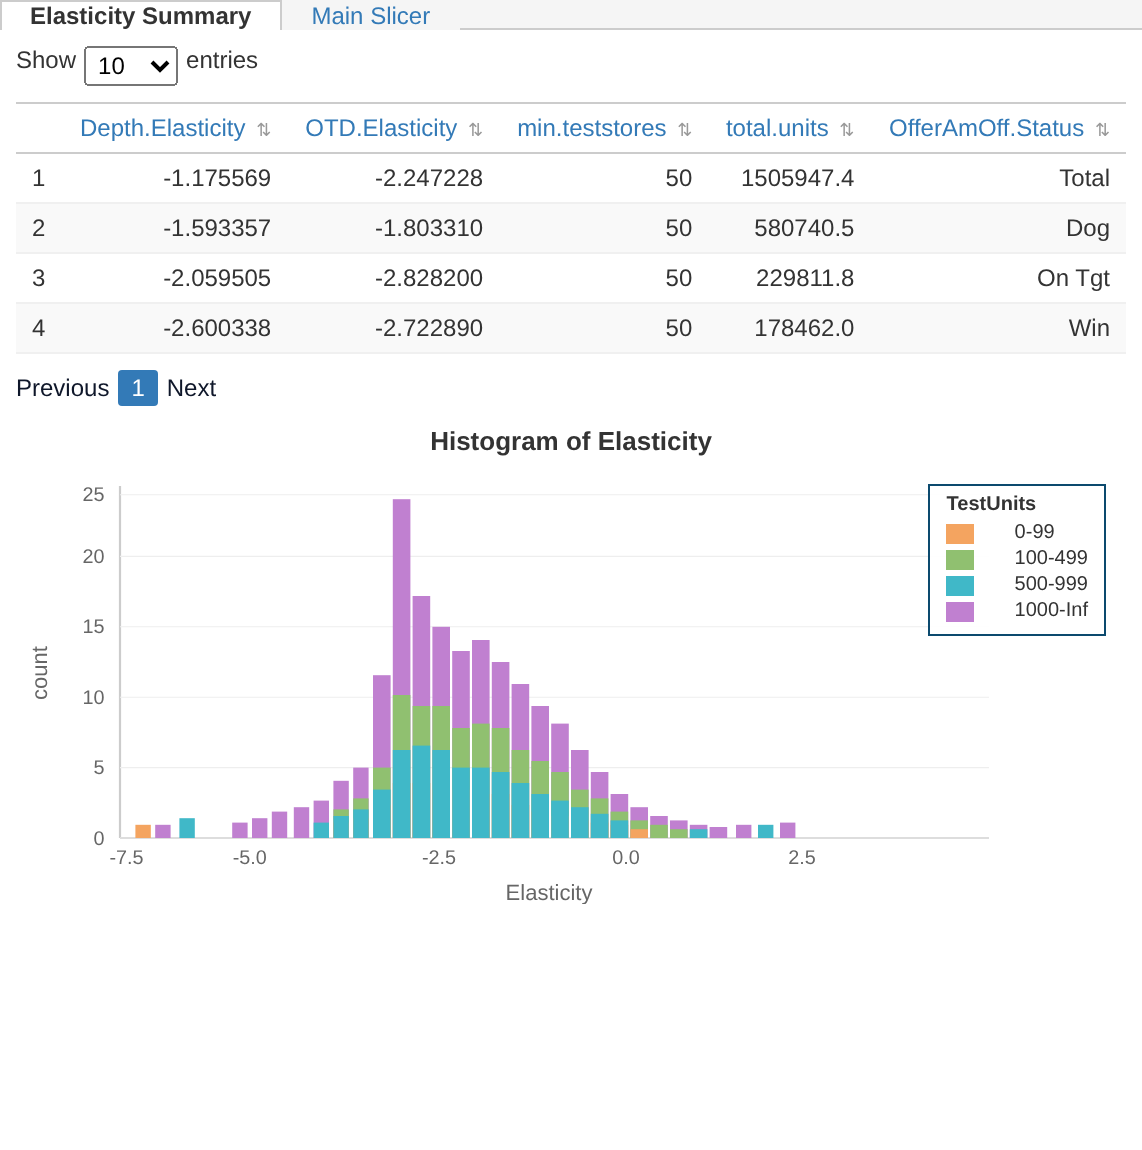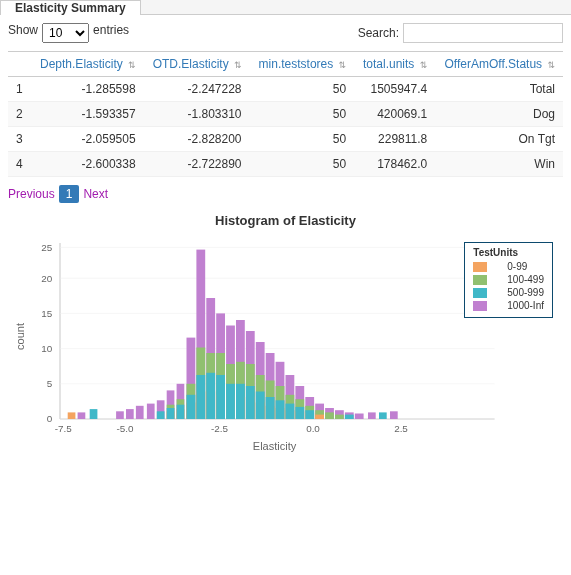--- a/index.html
+++ b/index.html
@@ -98,21 +98,21 @@
       justify-content: space-between;
       margin-top: 8px;
       font-size: 12px;
     }
     .pagination {
       display: flex;
       align-items: center;
       gap: 4px;
     }
     .pagination span {
-      color: #a21caf;
+      color: #0f172a;
       cursor: pointer;
     }
     .pagination .page-num {
       background: #337ab7;
       color: #fff;
       padding: 2px 7px;
       border-radius: 2px;
     }
     .chart-area {
       margin-top: 10px;
@@ -156,37 +156,34 @@
     .legend-color {
       width: 14px;
       height: 10px;
     }
   </style>
 </head>
 <body>
 
 <div class="tabs">
   <div class="tab active">Elasticity Summary</div>
+  <div class="tab inactive">Main Slicer</div>
 </div>
 
 <div class="content">
   <div class="controls-row">
     <div class="show-entries">
       <span>Show</span>
       <select>
         <option>10</option>
         <option>25</option>
         <option>50</option>
         <option>100</option>
       </select>
       <span>entries</span>
-    </div>
-    <div class="search-area">
-      <span>Search:</span>
-      <input type="text" value="" style="">
     </div>
   </div>
 
   <table>
     <thead>
       <tr>
         <th></th>
         <th>
           <span>Depth.Elasticity</span>
           <span class="sort-icon">⇅</span>
@@ -205,32 +202,32 @@
         </th>
         <th>
           <span>OfferAmOff.Status</span>
           <span class="sort-icon">⇅</span>
         </th>
       </tr>
     </thead>
     <tbody id="table-body">
     <tr>
       <td>1</td>
-      <td>-1.285598</td>
+      <td>-1.175569</td>
       <td>-2.247228</td>
       <td>50</td>
       <td>1505947.4</td>
       <td>Total</td>
     </tr>
         <tr>
       <td>2</td>
       <td>-1.593357</td>
       <td>-1.803310</td>
       <td>50</td>
-      <td>420069.1</td>
+      <td>580740.5</td>
       <td>Dog</td>
     </tr>
         <tr>
       <td>3</td>
       <td>-2.059505</td>
       <td>-2.828200</td>
       <td>50</td>
       <td>229811.8</td>
       <td>On Tgt</td>
     </tr>

